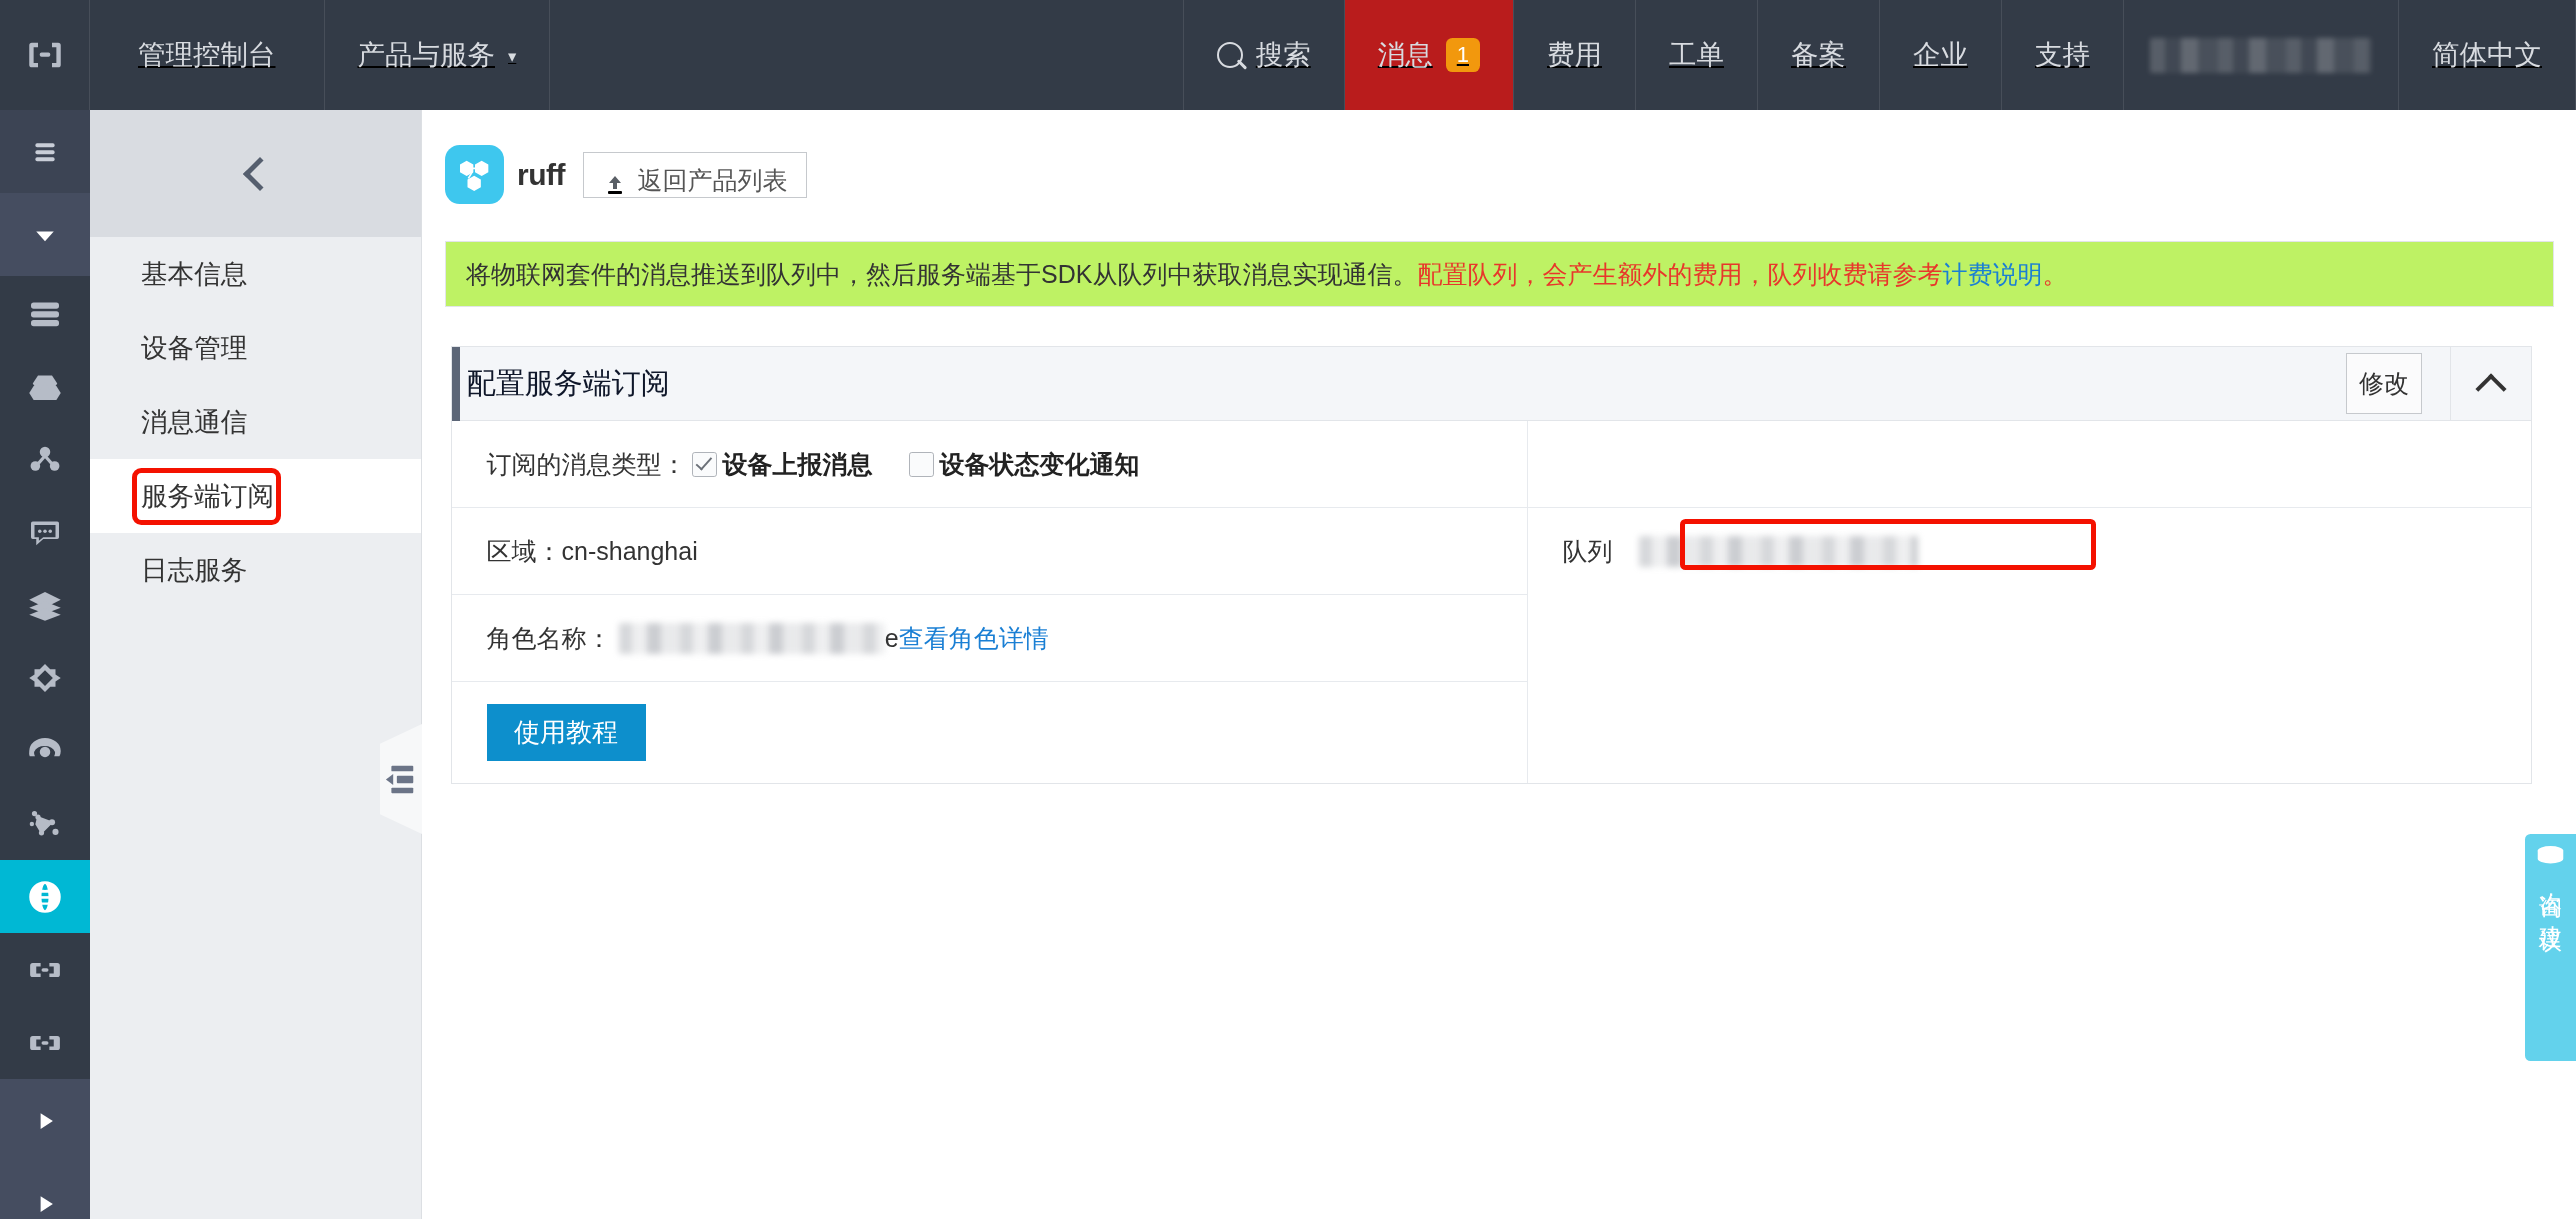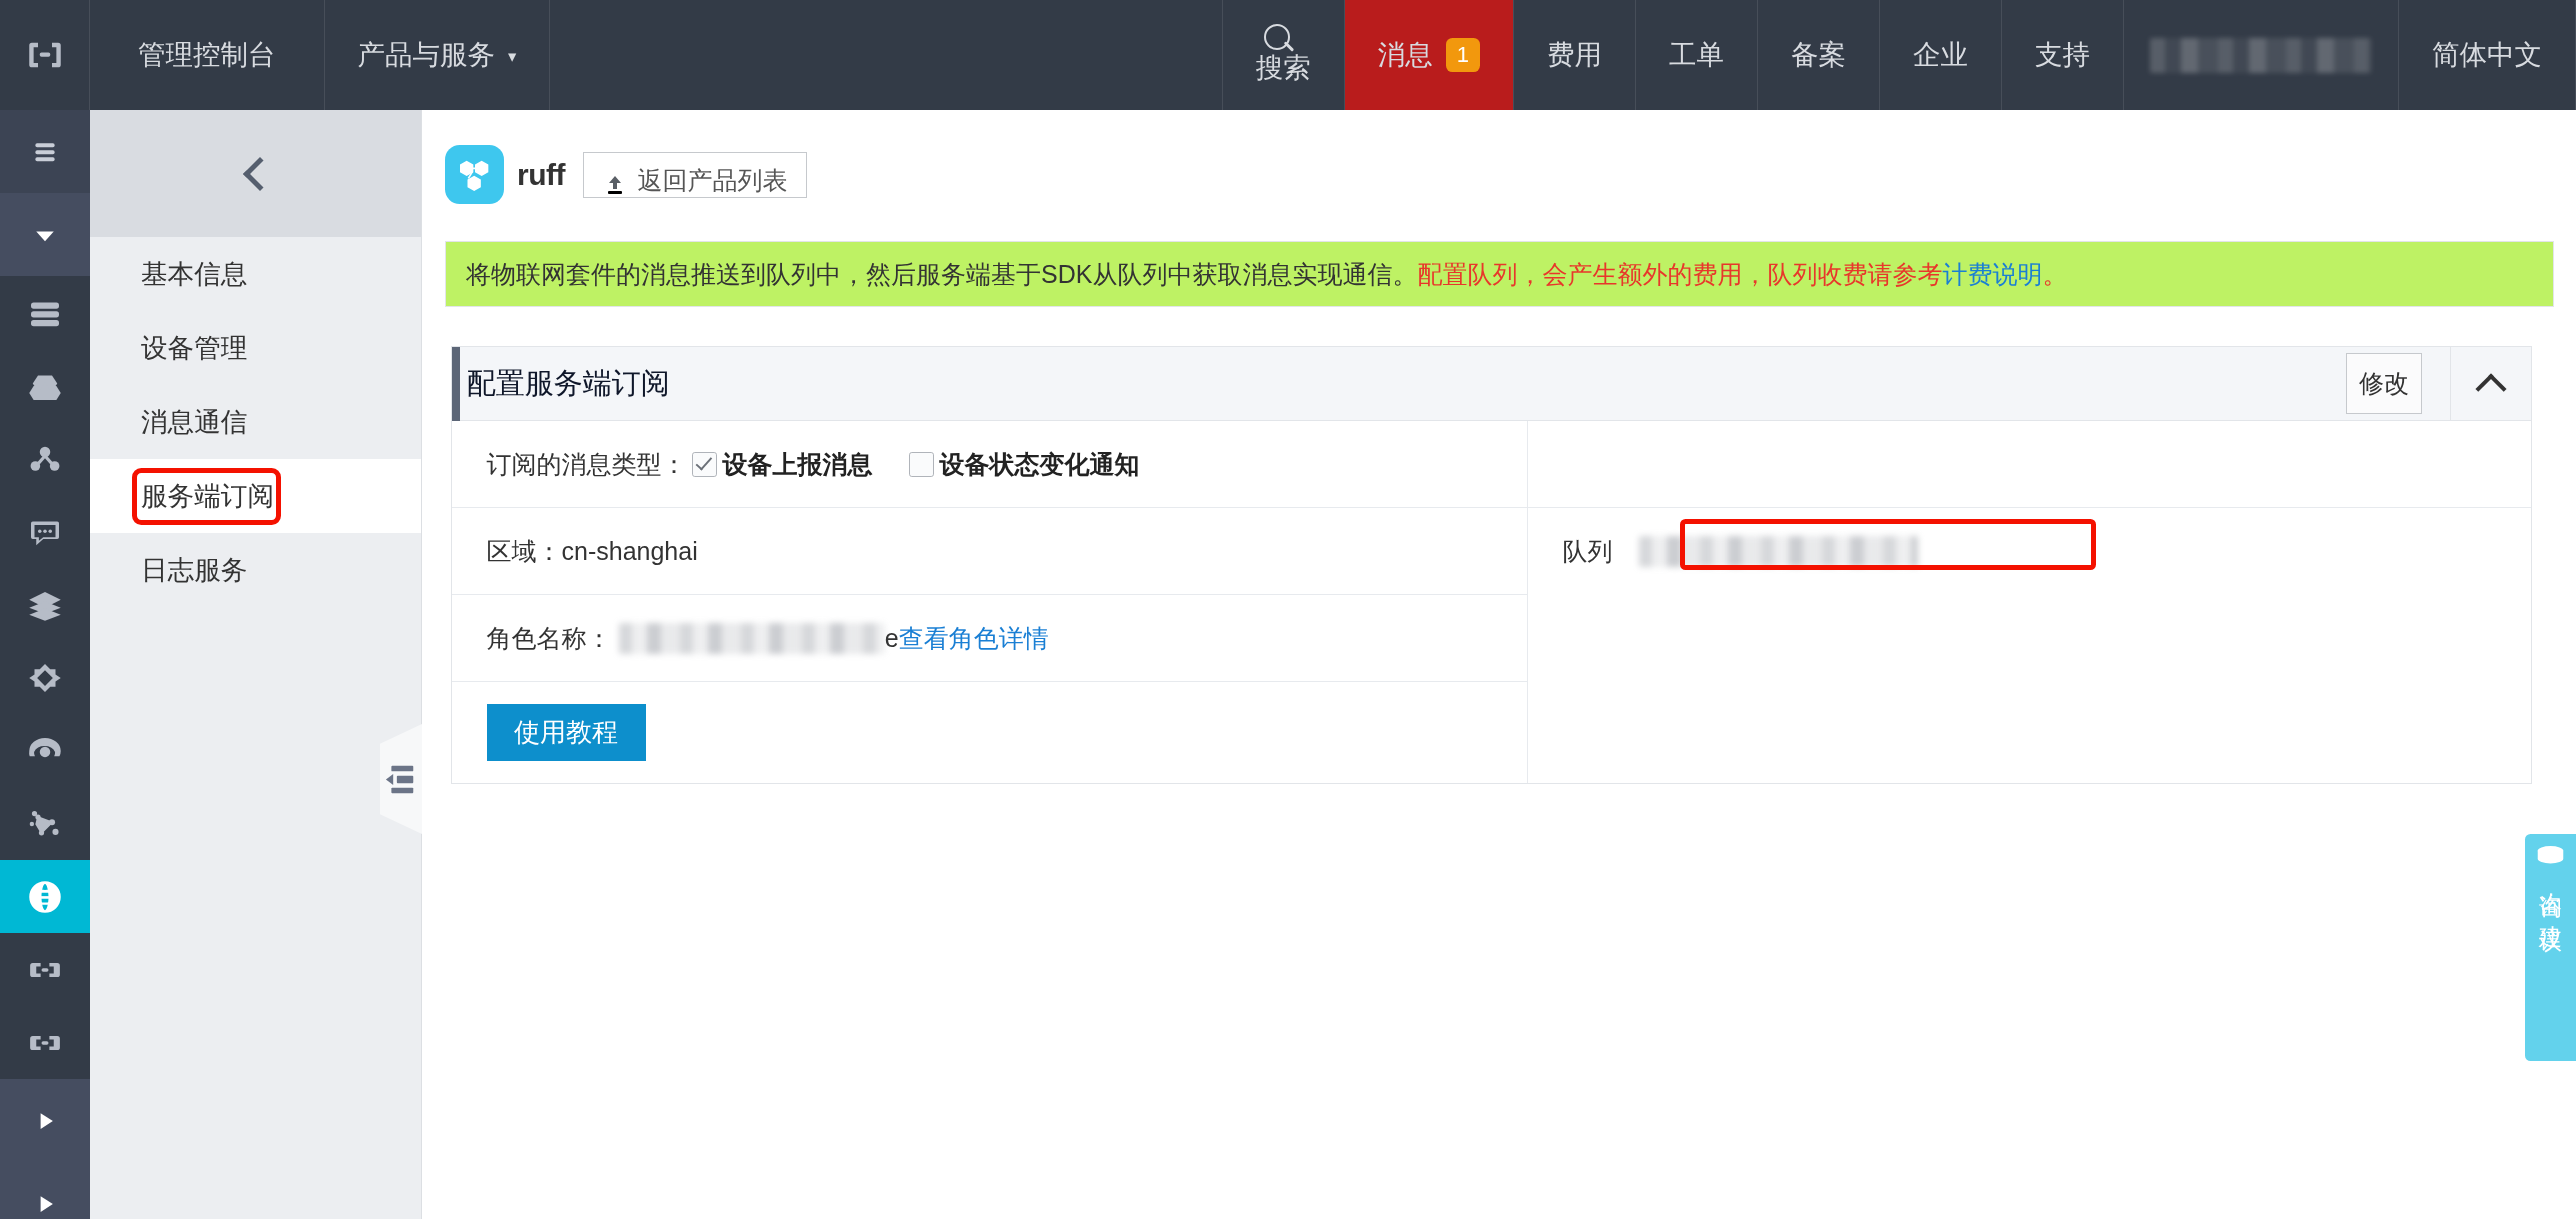--- a/index.html
+++ b/index.html
@@ -9,39 +9,39 @@
     background: #fff;
     font-family: "Liberation Sans", "DejaVu Sans", sans-serif;
     overflow: hidden;
   }
   .app { position: relative; width: 2576px; height: 1219px; }
 
   
   .topbar {
     position: absolute; top: 0; left: 0; width: 2576px; height: 110px;
     background: #333b47;
-    display: flex; align-items: stretch;
+    display: flex; align-items: stretch; text-decoration: underline;
   }
   .topbar-logo {
     width: 90px; display: flex; align-items: center; justify-content: center;
     border-right: 0.9px solid #474e59; cursor: pointer;
   }
   .topbar-item {
     display: flex; align-items: center; justify-content: center;
     color: #d8dbe0; font-size: 27.5px; padding: 0 33px;
     border-right: 0.9px solid #474e59; cursor: pointer; white-space: nowrap;
   }
   .topbar-item.console { padding: 0 48px; }
   .topbar-item .caret {
     margin-left: 13px; font-size: 16.5px; position: relative; top: 1.8px;
   }
   .topbar-spacer { flex: 1; }
   .topbar-right { display: flex; align-items: stretch; }
   .topbar-right .topbar-item { border-right: 0.9px solid #474e59; border-left: none; }
-  .topbar-right .topbar-item:first-child { border-left: 0.9px solid #474e59; flex-direction: column; }
+  .topbar-right .topbar-item:first-child { border-left: 0.9px solid #474e59; }
   .search-icon {
     display: inline-block; width: 26px; height: 26px;
     border: 2.8px solid #d8dbe0; border-radius: 50%;
     position: relative; margin-right: 13px;
   }
   .search-icon::after {
     content: ""; position: absolute; width: 12px; height: 2.8px;
     background: #d8dbe0; right: -7.3px; bottom: 0px;
     transform: rotate(45deg); border-radius: 1.8px;
   }

